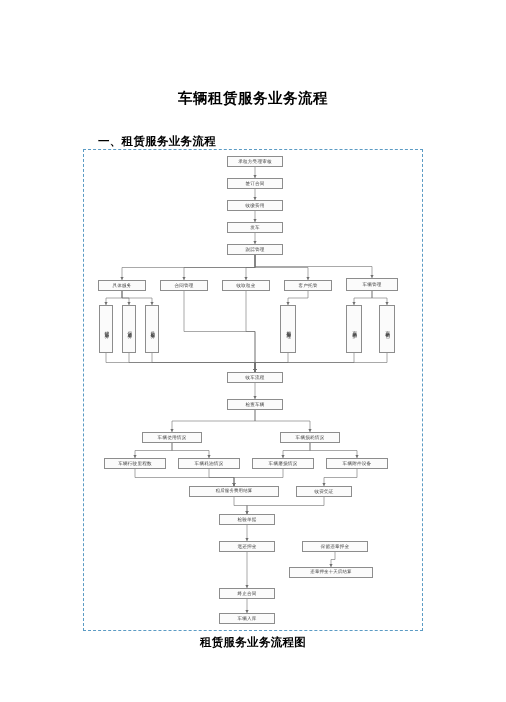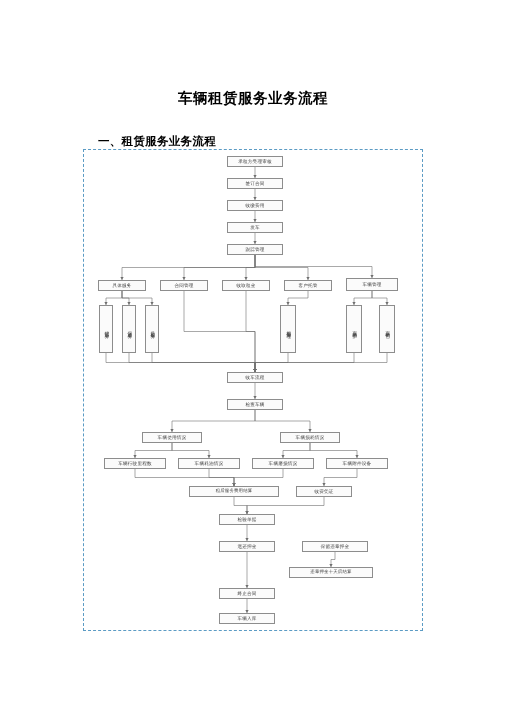--- a/index.html
+++ b/index.html
@@ -313,14 +313,15 @@
         </div>
         <div class="node" style="left: 135px; top: 438px; width: 56px; height: 11px;">
           <span>终止合同</span>
         </div>
         <div class="node" style="left: 135px; top: 463px; width: 56px; height: 11px;">
           <span>车辆入库</span>
         </div>
       </div>
   </div>
 
+  <div class="figure-caption">租赁服务业务流程图</div>
 
 </div>
 
 </body></html>

